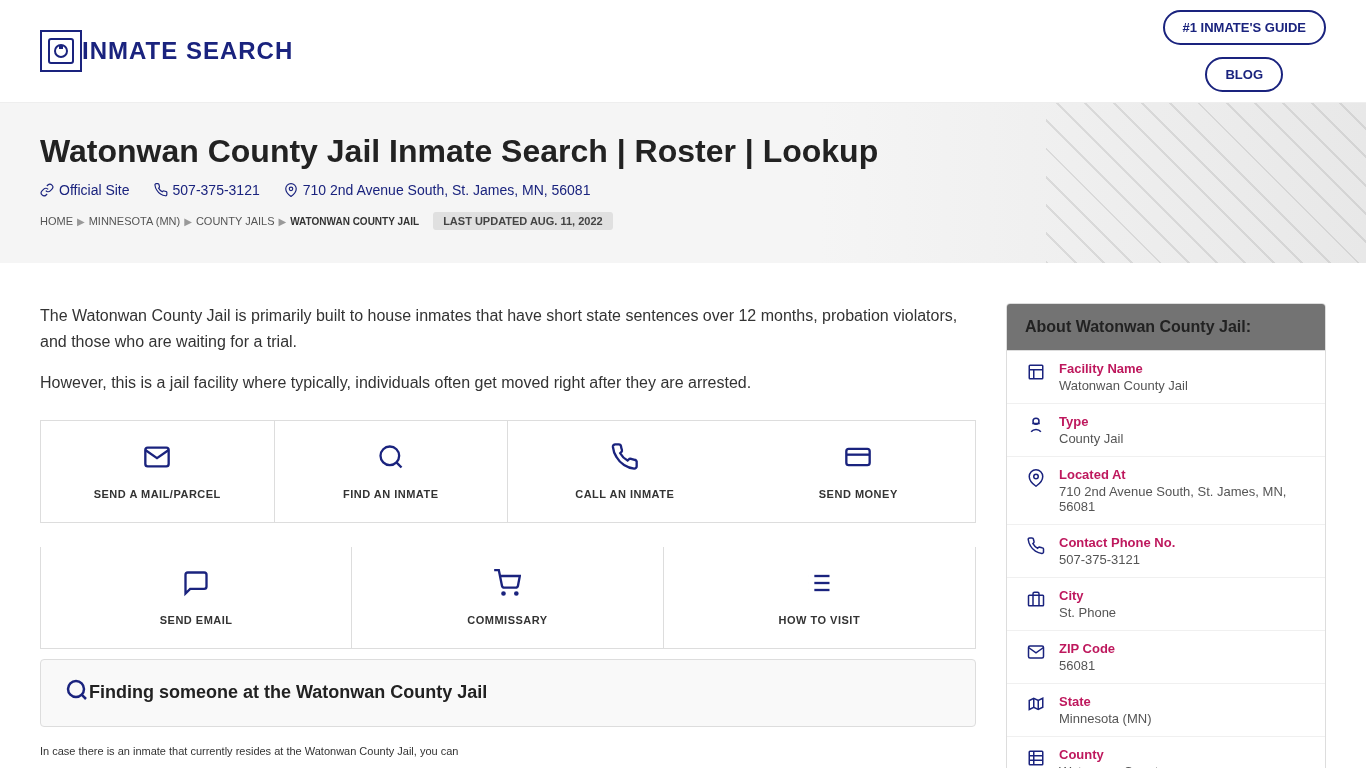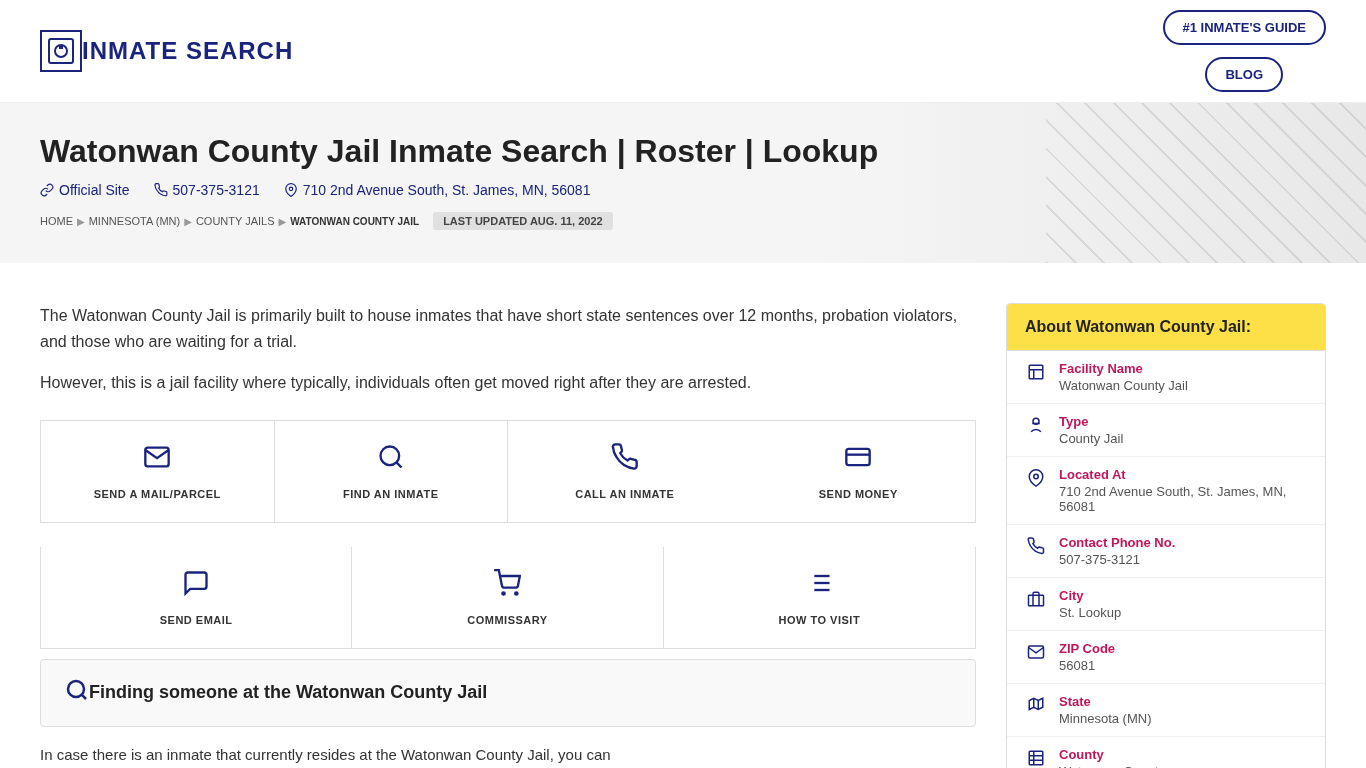--- a/index.html
+++ b/index.html
@@ -186,34 +186,34 @@
       color: #1a237e;
       font-size: 22px;
     }
     .find-section h2 {
       font-size: 18px;
       font-weight: bold;
       color: #222;
     }
 
     .find-description {
-      font-size: 15px;
+      font-size: 11px;
       line-height: 1.6;
       color: #333;
       margin-top: 16px;
     }
 
     
     .sidebar-card {
       border: 1px solid #ddd;
       border-radius: 4px;
       overflow: hidden;
     }
     .sidebar-card-title {
-      background: #fde047;
+      background: #737373;
       padding: 14px 18px;
       font-size: 16px;
       font-weight: bold;
       color: #222;
       border-bottom: 1px solid #ddd;
     }
     .sidebar-item {
       padding: 10px 18px;
       border-bottom: 1px solid #f0f0f0;
       display: flex;
@@ -449,21 +449,21 @@
 
       <div class="sidebar-item">
         <span class="sidebar-item-icon">
           <svg width="18" height="18" viewBox="0 0 24 24" fill="none" stroke="#1a237e" stroke-width="2">
               <rect x="2" y="7" width="20" height="14" rx="1"></rect>
               <path d="M16 21V5a2 2 0 0 0-2-2h-4a2 2 0 0 0-2 2v16"></path>
             </svg>
         </span>
         <div class="sidebar-item-content">
           <div class="sidebar-item-label">City</div>
-          <div class="sidebar-item-value">St. Lookup</div>
+          <div class="sidebar-item-value">St. Phone</div>
         </div>
       </div>
 
       <div class="sidebar-item">
         <span class="sidebar-item-icon">
           <svg width="18" height="18" viewBox="0 0 24 24" fill="none" stroke="#1a237e" stroke-width="2">
               <path d="M4 4h16c1.1 0 2 .9 2 2v12c0 1.1-.9 2-2 2H4c-1.1 0-2-.9-2-2V6c0-1.1.9-2 2-2z"></path>
               <polyline points="22,6 12,13 2,6"></polyline>
             </svg>
         </span>

